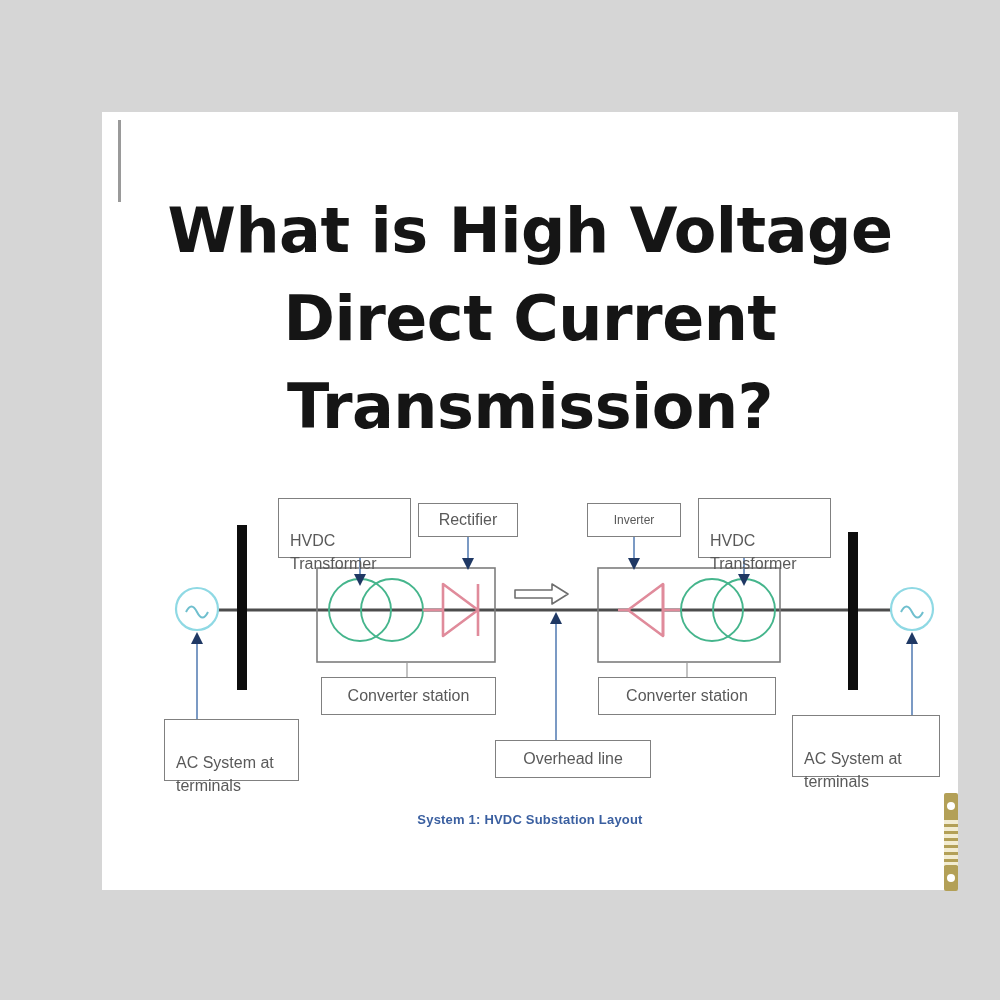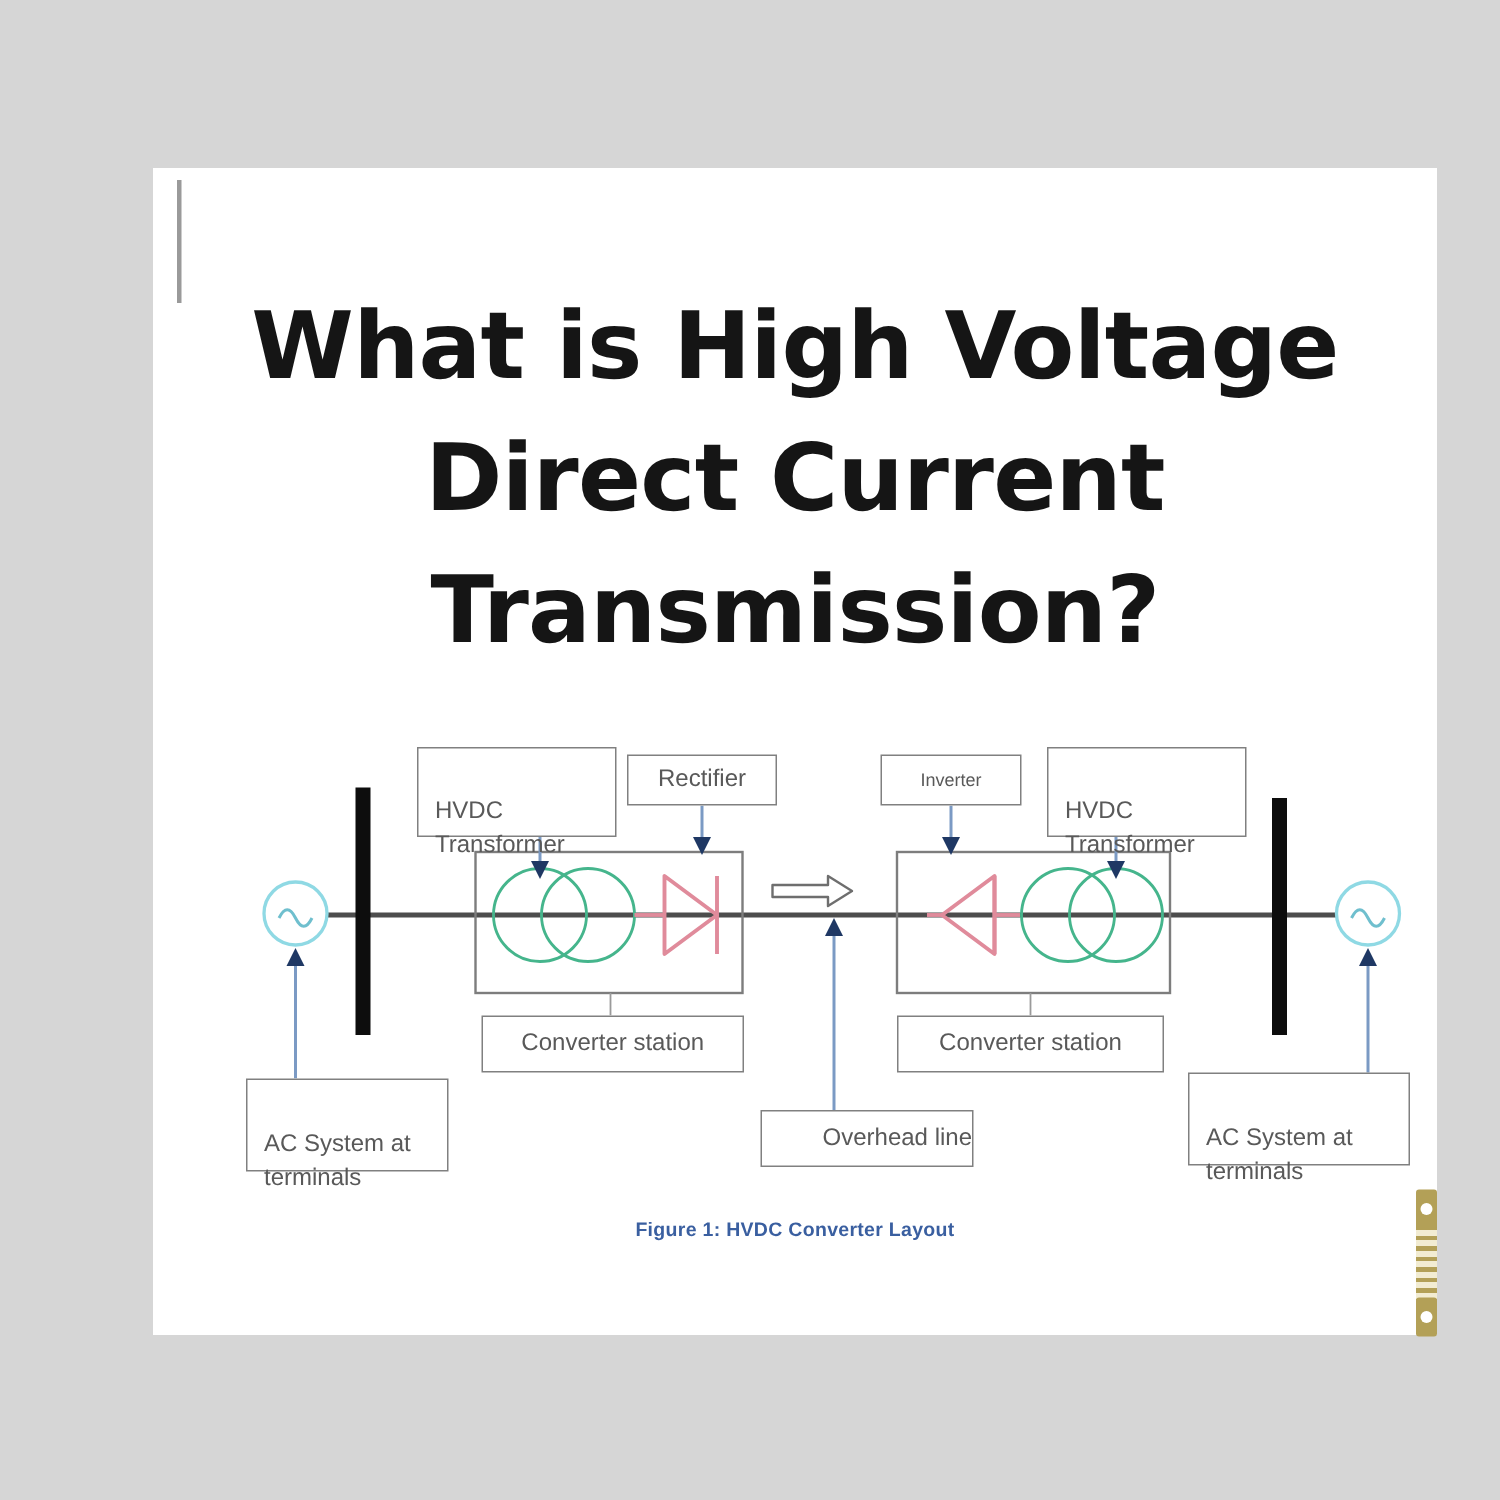--- a/index.html
+++ b/index.html
@@ -293,30 +293,30 @@
       </div>
 
       <div class="callout" style="position:absolute;left:690px;top:603px;width:148px;height:62px;
                   border:1.6px solid #808080;background:#ffffff;box-sizing:border-box;
                   padding:8px 0 0 11px;font-size:16px;line-height:23px;color:#595959;
                   white-space:pre-line;font-family:'Liberation Sans',sans-serif;">
         <span>AC System at
 terminals</span>
       </div>
 
-      <div class="callout" style="position:absolute;left:405px;top:628px;width:142px;height:38px;
-                  border:1.6px solid #808080;background:#ffffff;box-sizing:border-box;
-                  display:flex;align-items:center;justify-content:flex-end;
+      <div class="callout" style="position:absolute;left:393px;top:628px;width:156px;height:38px;
+                  border:1.6px solid #808080;background:#ffffff;box-sizing:border-box;
+                  display:flex;align-items:center;justify-content:center;
                   font-size:16px;color:#595959;font-family:'Liberation Sans',sans-serif;">
         <span>Overhead line</span>
       </div>
 
     </div>
 
-    <div id="caption">Figure 1:   HVDC Converter Layout</div>
+    <div id="caption">System 1:   HVDC Substation Layout</div>
 
     <div id="hinge">
       <div class="hinge-coil"></div>
       <div class="hinge-plate hinge-top"></div>
       <div class="hinge-plate hinge-bot"></div>
       <div class="hinge-hole hinge-hole-top"></div>
       <div class="hinge-hole hinge-hole-bot"></div>
     </div>
     <div id="hinge-spine"></div>
 

